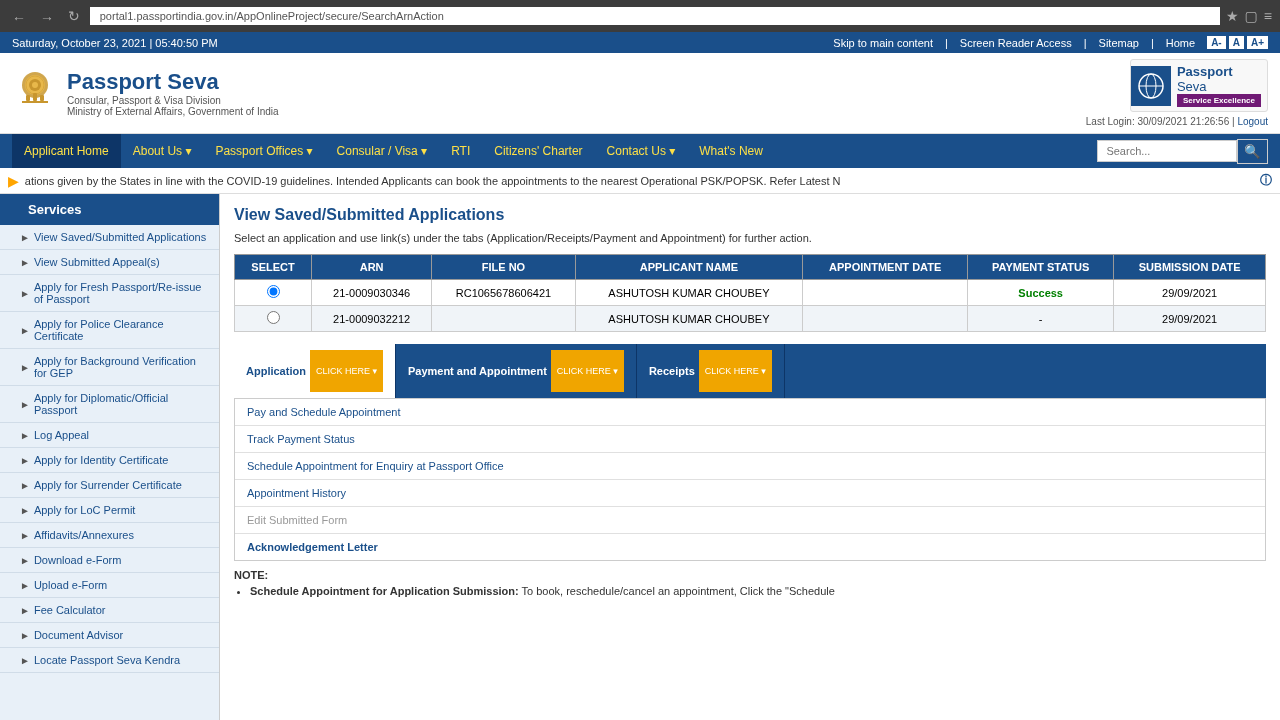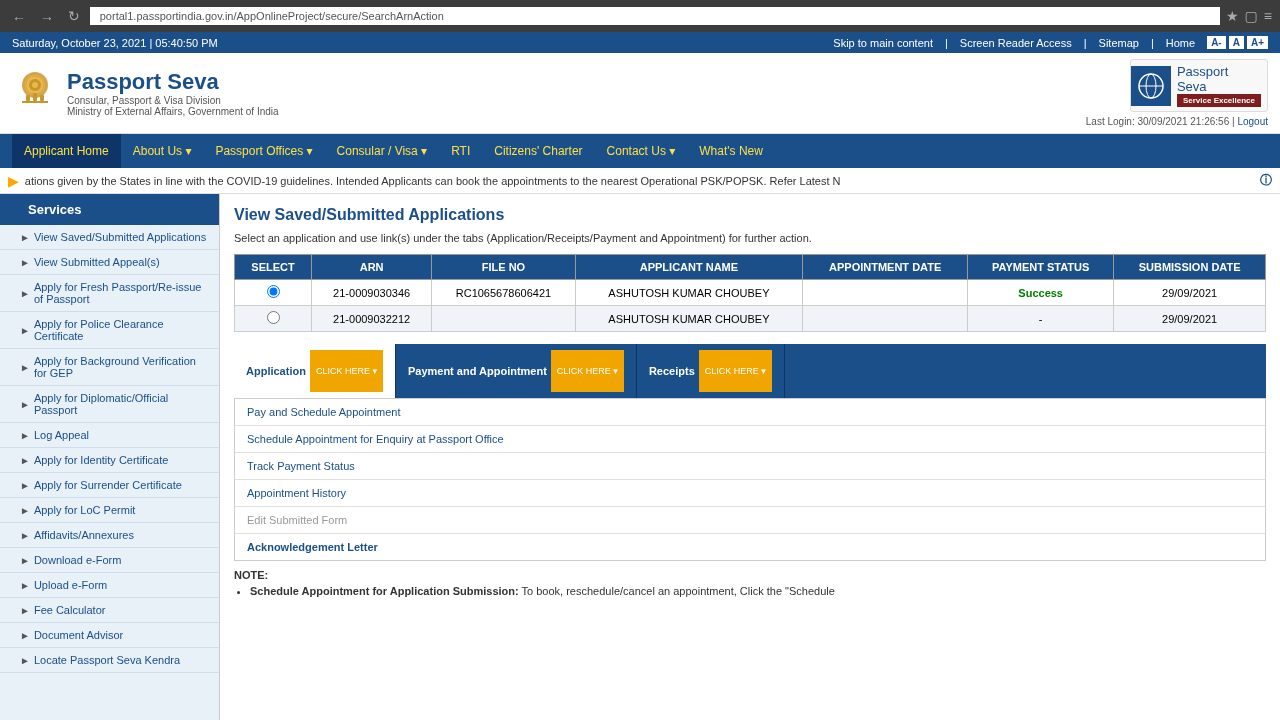--- a/index.html
+++ b/index.html
@@ -84,21 +84,21 @@
     
     .note-section { margin-top: 8px; font-size: 11px; color: #333; }
     .note-section strong { }
     .note-section ul { padding-left: 16px; margin-top: 4px; }
     .note-section li { margin-bottom: 4px; }
     .note-section li strong { }
 
     
     .passport-seva-logo { display: flex; align-items: center; background: #f8f8f8; border: 1px solid #ddd; border-radius: 3px; overflow: hidden; }
     .psl-left { background: #1a4f8a; padding: 4px; display: flex; align-items: center; }
-    .service-excellence { background: #7f1d1d; color: #fff; font-size: 8px; padding: 2px 6px; text-align: center; font-weight: bold; }
+    .service-excellence { background: #701a75; color: #fff; font-size: 8px; padding: 2px 6px; text-align: center; font-weight: bold; }
   </style>
 </head>
 <body>
 
 <div class="browser-chrome">
   <button class="browser-nav-btn">←</button>
   <button class="browser-nav-btn">→</button>
   <button class="browser-nav-btn">↻</button>
   <div class="url-bar">
     <span>portal1.passportindia.gov.in/AppOnlineProject/secure/SearchArnAction</span>
@@ -153,21 +153,21 @@
     <div class="passport-seva-logo">
       <div class="psl-left">
         <svg width="32" height="32" viewBox="0 0 32 32" xmlns="http://www.w3.org/2000/svg">
           <rect width="32" height="32" fill="#1a4f8a"></rect>
           <circle cx="16" cy="16" r="12" fill="none" stroke="#fff" stroke-width="1.5"></circle>
           <ellipse cx="16" cy="16" rx="5" ry="12" fill="none" stroke="#fff" stroke-width="1"></ellipse>
           <line x1="4" y1="16" x2="28" y2="16" stroke="#fff" stroke-width="1"></line>
         </svg>
       </div>
       <div style="padding:4px 6px;">
-        <div style="font-size:13px;font-weight:normal;color:#1a4f8a;">Passport</div>
+        <div style="font-size:13px;font-weight:bold;color:#1a4f8a;">Passport</div>
         <div style="font-size:13px;font-weight:normal;color:#1a4f8a;">Seva</div>
         <div class="service-excellence">Service Excellence</div>
       </div>
     </div>
     <div class="last-login">
       <span>Last Login: 30/09/2021</span>
       <span> 21:26:56</span> |
       <a>Logout</a>
     </div>
   </div>
@@ -190,20 +190,24 @@
     <span>RTI</span>
   </div>
   <div class="nav-item">
     <span>Citizens' Charter</span>
   </div>
   <div class="nav-item">
     <span>Contact Us ▾</span>
   </div>
   <div class="nav-item">
     <span>What's New</span>
+  </div>
+  <div class="nav-search">
+    <input type="text" placeholder="Search..." style="">
+    <button class="nav-search-btn">🔍</button>
   </div>
 </div>
 
 <div class="ticker">
   <span class="ticker-arrow">▶</span>
   <span class="ticker-text">ations given by the States in line with the COVID-19 guidelines. Intended Applicants can book the appointments to the nearest Operational PSK/POPSK. Refer Latest N</span>
   <span class="ticker-info">ⓘ</span>
 </div>
 
 <div class="main-layout">
@@ -328,24 +332,24 @@
           <span>Receipts</span>
           <button class="click-here-btn">CLICK HERE ▾</button>
         </div>
       </div>
 
       <div class="action-links">
         <div class="action-link">
           <a>Pay and Schedule Appointment</a>
         </div>
         <div class="action-link">
+          <a>Track Payment Status</a>
+        </div>
+        <div class="action-link">
           <a>Schedule Appointment for Enquiry at Passport Office</a>
-        </div>
-        <div class="action-link">
-          <a>Track Payment Status</a>
         </div>
         <div class="action-link">
           <a>Appointment History</a>
         </div>
         <div class="action-link disabled">
           <span>Edit Submitted Form</span>
         </div>
         <div class="action-link">
           <a>Acknowledgement Letter</a>
         </div>

